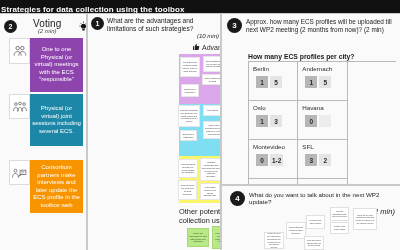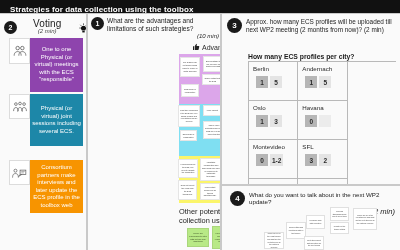--- a/index.html
+++ b/index.html
@@ -10,21 +10,21 @@
     -webkit-font-smoothing:antialiased;
   }
   .board{position:relative;width:400px;height:250px;background:#f2f2f2;}
 
   
   .titlebar{
     position:absolute;left:0;top:0;width:400px;height:13px;
     background:#111111;color:#ffffff;
     font-size:8px;font-weight:bold;
     display:flex;align-items:flex-end;
-    padding-left:10px;box-sizing:border-box;
+    padding-left:1px;box-sizing:border-box;
     letter-spacing:.1px;
     overflow:hidden;
   }
   .titlebar span{display:block;transform:translateY(1px);}
 
   
   .panel{position:absolute;background:#fafafa;border:1px solid #c9c9c9;box-sizing:border-box;overflow:hidden;}
   #panel-voting{left:0px;top:13px;width:87px;height:237px;border-left:none;border-bottom:none;}
   #panel-advlim{left:87px;top:13px;width:134px;height:237px;border-bottom:none;}
   #panel-profiles{left:221px;top:13px;width:179px;height:172px;border-right:none;}
@@ -33,21 +33,21 @@
   
   .circ{
     border-radius:50%;background:#1a1a1a;color:#fff;
     font-weight:bold;display:flex;align-items:center;justify-content:center;
     flex:0 0 auto;
   }
   .circ.sm{width:13px;height:13px;font-size:7px;}
   .circ.md{width:15px;height:15px;font-size:8px;}
 
   
-  .voting-head{position:absolute;left:4px;top:4px;width:80px;display:flex;align-items:flex-end;gap:16px;}
+  .voting-head{position:absolute;left:4px;top:4px;width:80px;display:flex;align-items:center;gap:16px;}
   .voting-title{display:flex;flex-direction:column;align-items:center;flex:1;}
   .voting-title .t{font-size:10px;color:#222;letter-spacing:.1px;}
   .voting-title .s{font-size:6px;color:#444;font-style:italic;margin-top:-1px;}
   .bulb{width:11px;height:11px;margin-left:1px;margin-top:1px;flex:0 0 auto;}
 
   .vote-row{position:absolute;display:flex;align-items:stretch;}
   .vote-thumb{
     width:21px;background:#fff;border:1px solid #dcdcdc;box-sizing:border-box;
     display:flex;align-items:center;justify-content:center;flex:0 0 auto;
   }

